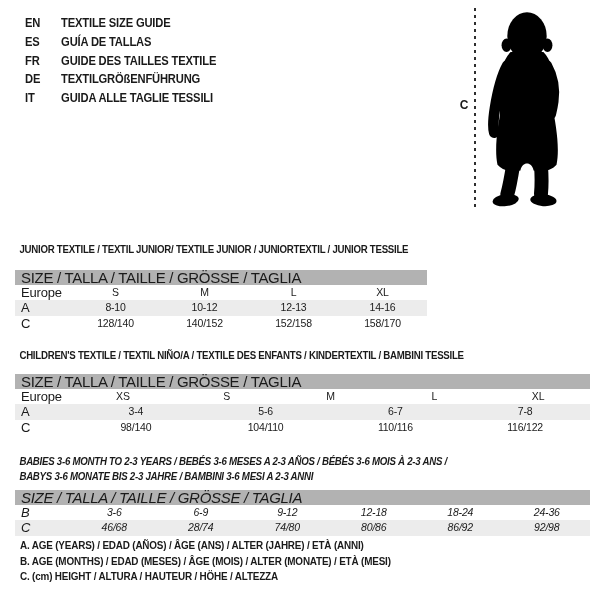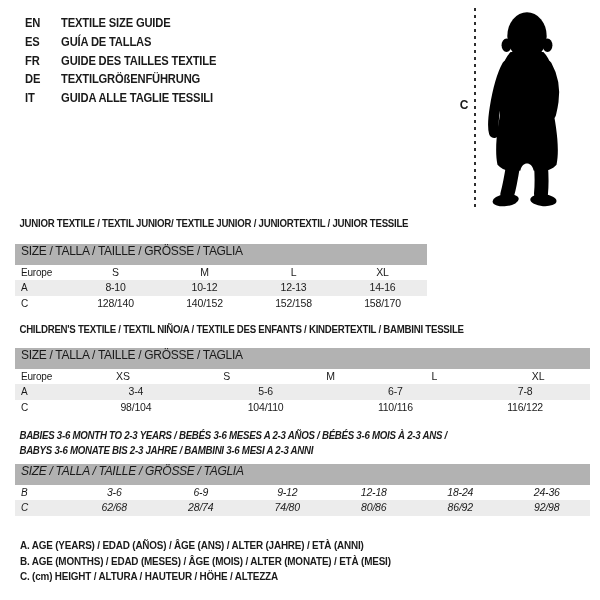--- a/index.html
+++ b/index.html
@@ -18,35 +18,35 @@
 
   
   .figure{position:absolute;left:440px;top:0;width:160px;height:215px;}
   .c-label{position:absolute;left:17px;top:98px;width:14px;text-align:center;
            font-weight:bold;font-size:12px;}
   .dash-line{position:absolute;left:34px;top:8px;width:2px;height:199px;
              background:repeating-linear-gradient(to bottom,#2e2e2e 0 3px,transparent 3px 7px);}
   .baby-svg{position:absolute;left:46px;top:8px;}
 
   
-  .tbl{position:absolute;left:15px;}
+  .tbl{position:absolute;left:15px;margin-top:26px;}
   #table-0{top:216px;width:412px;}
   #table-1{top:322px;width:575px;}
   #table-2{top:428px;width:575px;font-style:italic;}
   .tbl-title{font-weight:bold;font-size:11px;letter-spacing:-0.3px;height:15px;line-height:14px;
              padding-left:5px;white-space:nowrap;transform:scaleX(0.88);transform-origin:0 0;}
-  .size-band{background:#b2b2b2;height:21px;line-height:15px;padding-left:6px;
-             font-size:12px;letter-spacing:-0.3px;white-space:nowrap;}
+  .size-band{background:#b2b2b2;height:15px;line-height:15px;padding-left:6px;
+             font-size:15px;letter-spacing:-0.3px;white-space:nowrap;}
   #table-0 .size-band{margin-top:13px;}
   #table-1 .size-band{margin-top:11px;}
   #table-2 .size-band{margin-top:6px;}
   .trow{display:flex;height:15.4px;line-height:15.4px;}
   .tbody .trow:nth-child(2){background:#ececec;}
   .cell{flex:1;text-align:center;font-size:10.5px;letter-spacing:-0.2px;white-space:nowrap;}
-  .cell.label{flex:0 0 50px;text-align:left;padding-left:6px;font-size:10px;}
+  .cell.label{flex:0 0 50px;text-align:left;padding-left:6px;font-size:13px;}
 
   
   .footnotes{position:absolute;left:20px;top:538px;}
   .footnote{height:15.7px;line-height:15.7px;font-weight:bold;font-size:11px;
             letter-spacing:-0.2px;white-space:nowrap;transform:scaleX(0.9);transform-origin:0 0;}
 </style>
 </head>
 <body>
 
 <div class="page">
@@ -135,21 +135,21 @@
         </div>
         <div class="trow">
           <div class="cell label">A</div>
           <div class="cell">3-4</div>
           <div class="cell">5-6</div>
           <div class="cell">6-7</div>
           <div class="cell">7-8</div>
         </div>
         <div class="trow">
           <div class="cell label">C</div>
-          <div class="cell">98/104</div>
+          <div class="cell">98/140</div>
           <div class="cell">104/110</div>
           <div class="cell">110/116</div>
           <div class="cell">116/122</div>
         </div>
       </div>
     </section>
   <section class="tbl" id="table-2">
       <div class="tbl-title">BABIES 3-6 MONTH TO 2-3 YEARS / BEBÉS 3-6 MESES A 2-3 AÑOS / BÉBÉS 3-6 MOIS À 2-3 ANS /</div>
       <div class="tbl-title">BABYS 3-6 MONATE BIS 2-3 JAHRE / BAMBINI 3-6 MESI A 2-3 ANNI</div>
       <div class="size-band">SIZE / TALLA / TAILLE / GRÖSSE / TAGLIA</div>
@@ -158,21 +158,21 @@
           <div class="cell label">B</div>
           <div class="cell">3-6</div>
           <div class="cell">6-9</div>
           <div class="cell">9-12</div>
           <div class="cell">12-18</div>
           <div class="cell">18-24</div>
           <div class="cell">24-36</div>
         </div>
         <div class="trow">
           <div class="cell label">C</div>
-          <div class="cell">62/68</div>
+          <div class="cell">46/68</div>
           <div class="cell">28/74</div>
           <div class="cell">74/80</div>
           <div class="cell">80/86</div>
           <div class="cell">86/92</div>
           <div class="cell">92/98</div>
         </div>
       </div>
     </section>
 
   <div class="footnotes" id="footnotes">

